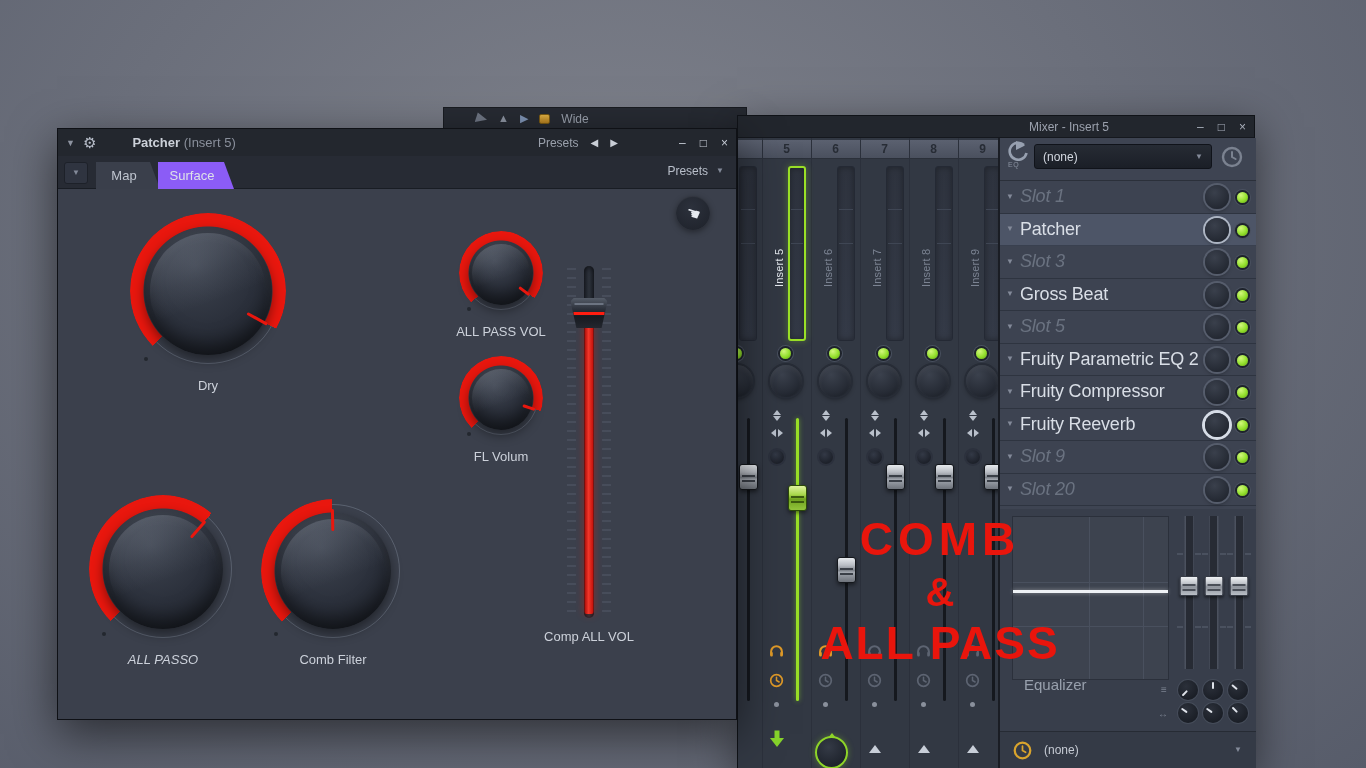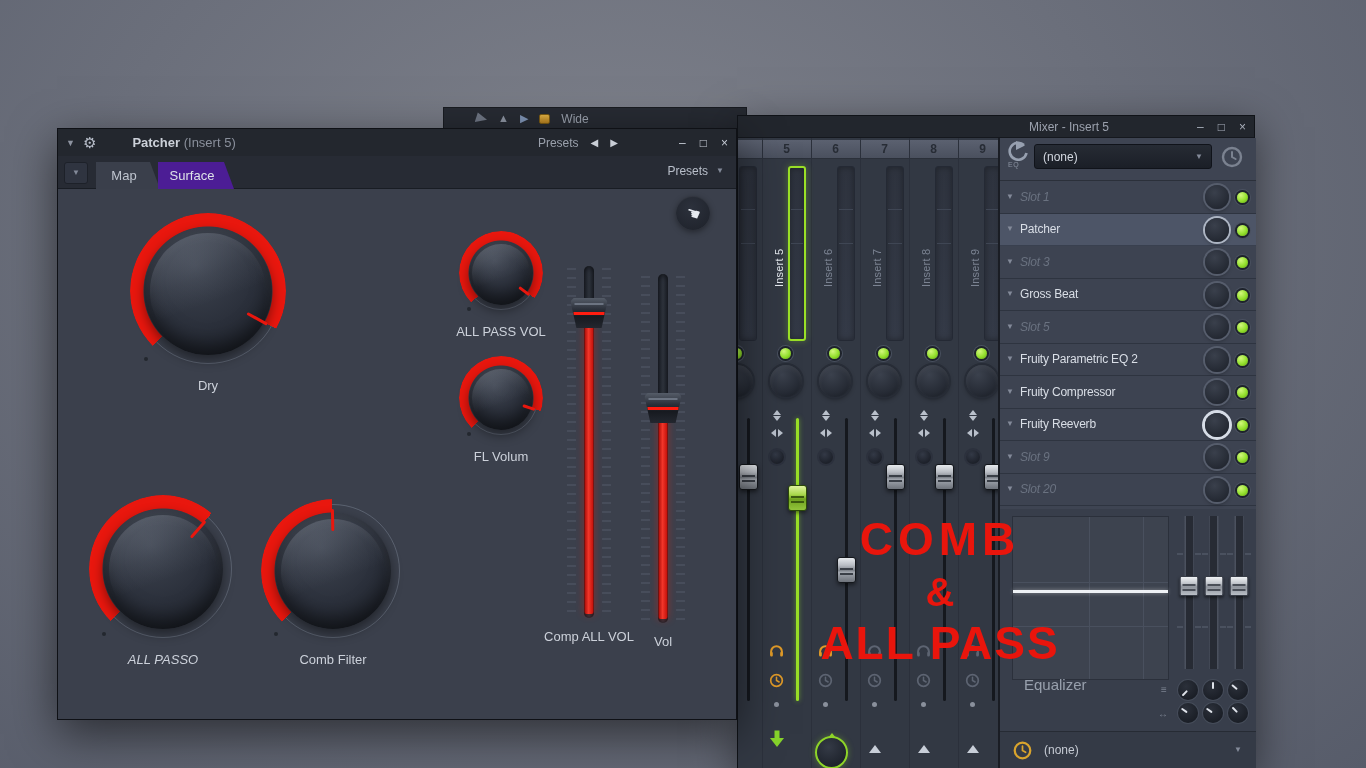--- a/index.html
+++ b/index.html
@@ -79,21 +79,21 @@
     display:flex;align-items:center;padding:0 8px;}
   .dropdown .dval{font-size:12px;color:#d2d7df;flex:1;}
   #rack-dd{left:34px;top:6px;width:178px;height:25px;}
   .clockbtn{border-radius:50%;display:flex;align-items:center;justify-content:center;}
   #rack-clock{position:absolute;left:220px;top:7px;width:23px;height:23px;color:#7b8290;}
   
   #slots{position:absolute;left:0;top:42px;width:100%;border-top:1px solid #2b303a;}
   .slot{position:relative;height:32.5px;display:flex;align-items:center;background:#3d4351;border-bottom:1px solid rgba(21,25,33,.35);}
   .slot.selected{background:#4d5567;}
   .slot .scaret{width:20px;text-align:center;}
-  .slot .slabel{font-size:12px;color:#d9dee6;letter-spacing:-.2px;}
+  .slot .slabel{font-size:18px;color:#d9dee6;letter-spacing:-.2px;}
   .slot.empty .slabel{color:#6a7280;font-style:italic;}
   .sknob{position:absolute;right:27px;top:4px;width:24px;height:24px;border-radius:50%;
     background:radial-gradient(circle at 40% 32%, #3a404c, #262b35 65%, #1b1f27);box-shadow:0 0 0 2px #565d6c, 0 2px 4px rgba(0,0,0,.4);}
   .sknob.bright{box-shadow:0 0 0 2px #adb5c3, 0 2px 4px rgba(0,0,0,.4);}
   .sknob.brightest{box-shadow:0 0 0 3px #d6dce6, 0 2px 4px rgba(0,0,0,.4);}
   .slot .gled{position:absolute;right:8px;top:11px;}
   
   #eqpanel{position:absolute;left:0;top:371px;width:100%;height:222px;background:#383e4b;}
   #eqgraph{position:absolute;left:12px;top:7px;width:157px;height:164px;background:#3d434f;border:1px solid #2b303b;}
   #eqgraph .vgrid1{position:absolute;top:0;bottom:0;left:49%;width:1px;background:#49505e;}
@@ -131,21 +131,21 @@
   #p-title{font-size:13px;color:#ccd1d9;margin-left:28px;}
   #p-title .sub{color:#8a909c;font-weight:normal;}
   #p-presets-nav{position:absolute;right:118px;top:0;height:100%;display:flex;align-items:center;gap:12px;}
   #p-presets-nav .plabel{font-size:12px;color:#9aa0ab;}
   #p-presets-nav .navarrow{font-size:10px;color:#c9ced6;}
   #p-tabbar{position:absolute;left:0;top:27px;right:0;height:33px;background:#272b34;border-bottom:1px solid #191d24;}
   #tab-dd{position:absolute;left:6px;top:6px;width:24px;height:22px;background:#2f3440;border-radius:3px;border:1px solid #1d2129;
     display:flex;align-items:center;justify-content:center;}
   .ptab{position:absolute;top:6px;height:27px;display:flex;align-items:center;justify-content:center;
     font-size:13px;color:#bfc5cf;background:#3a3f4b;clip-path:polygon(0 0, calc(100% - 10px) 0, 100% 100%, 0 100%);padding-right:8px;}
-  .ptab.active{background:#4c1d95;color:#dde1e8;z-index:2;}
+  .ptab.active{background:#8b5cf6;color:#dde1e8;z-index:2;}
   #tab-presets{position:absolute;right:12px;top:8px;display:flex;align-items:center;gap:8px;}
   #tab-presets .plabel{font-size:12px;color:#b9bfca;}
   #p-body{position:absolute;left:0;top:60px;right:0;bottom:0;background:#3b404c;}
   #hand-btn{position:absolute;left:618px;top:7px;width:34px;height:34px;border-radius:50%;
     background:radial-gradient(circle at 45% 35%, #2c313c, #21252e 75%);box-shadow:0 2px 6px rgba(0,0,0,.4), inset 0 1px 1px rgba(255,255,255,.06);
     display:flex;align-items:center;justify-content:center;}
   #hand-btn .hglyph{color:#e6eaf0;font-size:16px;transform:rotate(18deg);}
   
   .pknob{position:absolute;--red:#e9170e;}
   .pknob .track{position:absolute;inset:5px;border:1px solid rgba(150,160,178,.35);border-radius:50%;}
@@ -635,28 +635,20 @@
         </div>
 
       <div class="vslider s-comp-all-vol">
           <i class="ticks l"></i>
           <i class="ticks r"></i>
           <i class="groove"></i>
           <i class="rfill" style="top: 58px;"></i>
           <div class="shandle" style="top: 32px;"></div>
           <span class="slabel">Comp ALL VOL</span>
         </div>
-        <div class="vslider s-vol">
-          <i class="ticks l"></i>
-          <i class="ticks r"></i>
-          <i class="groove"></i>
-          <i class="rfill" style="top: 145px;"></i>
-          <div class="shandle" style="top: 119px;"></div>
-          <span class="slabel">Vol</span>
-        </div>
     </div>
   </div>
 
   <div id="overlay" style="color: rgb(233, 21, 12);">
     <div class="ol1">COMB</div>
     <div class="ol2">&amp;</div>
     <div class="ol3">ALL PASS</div>
   </div>
 
 </div>

